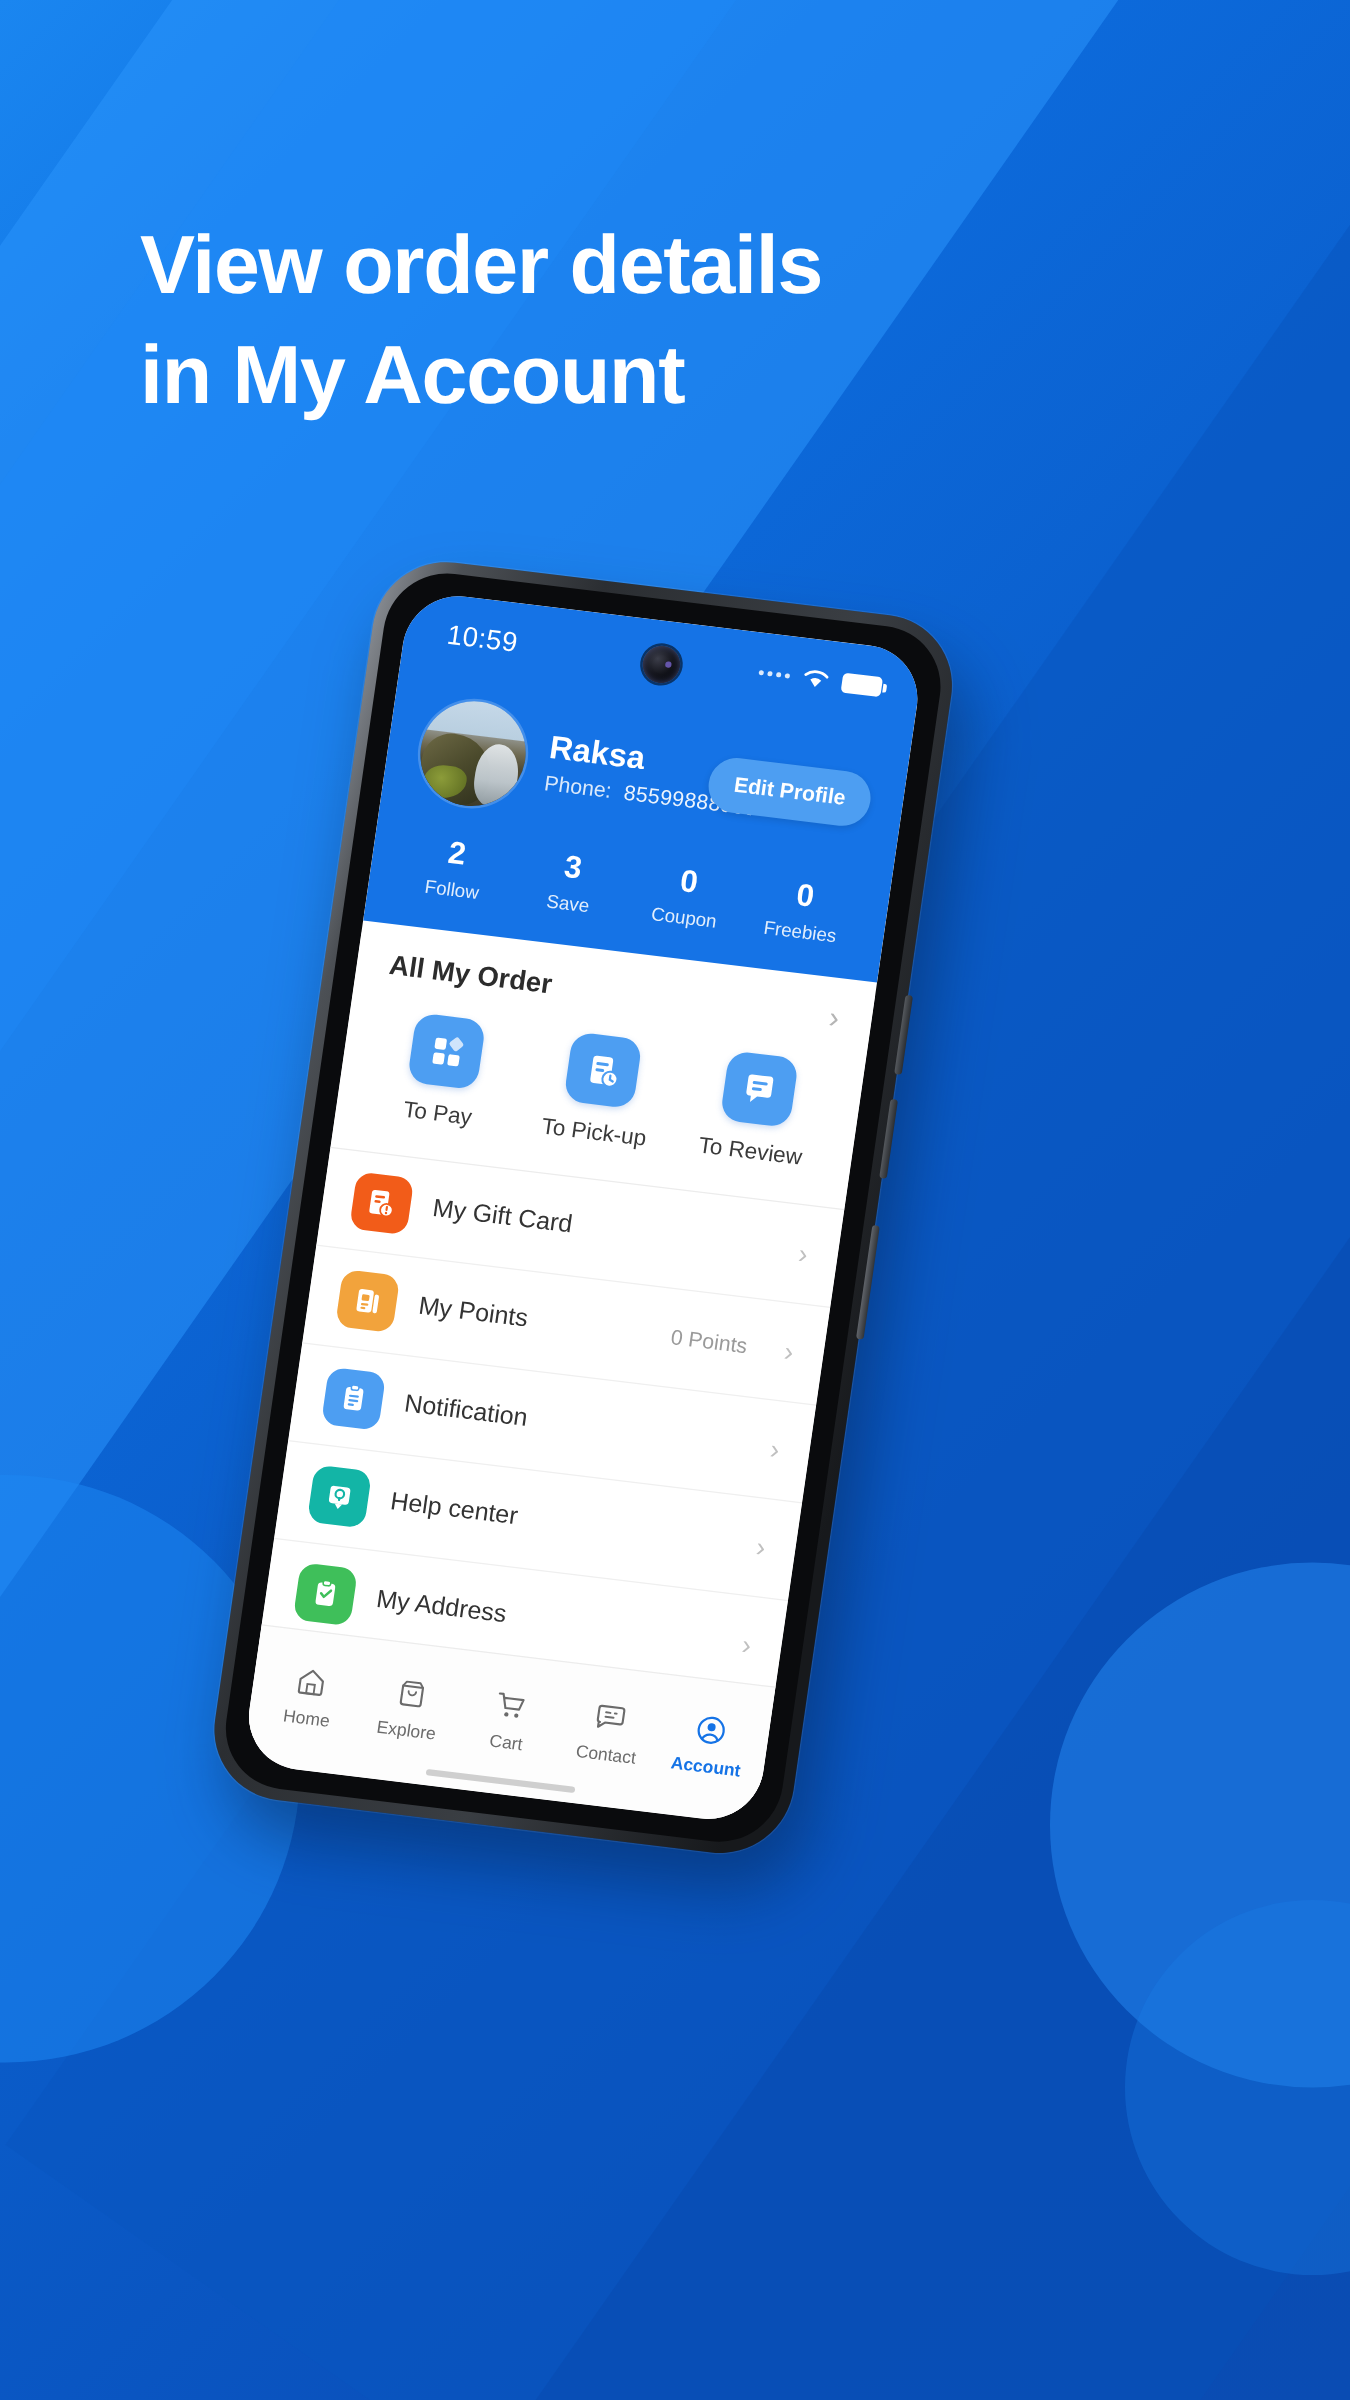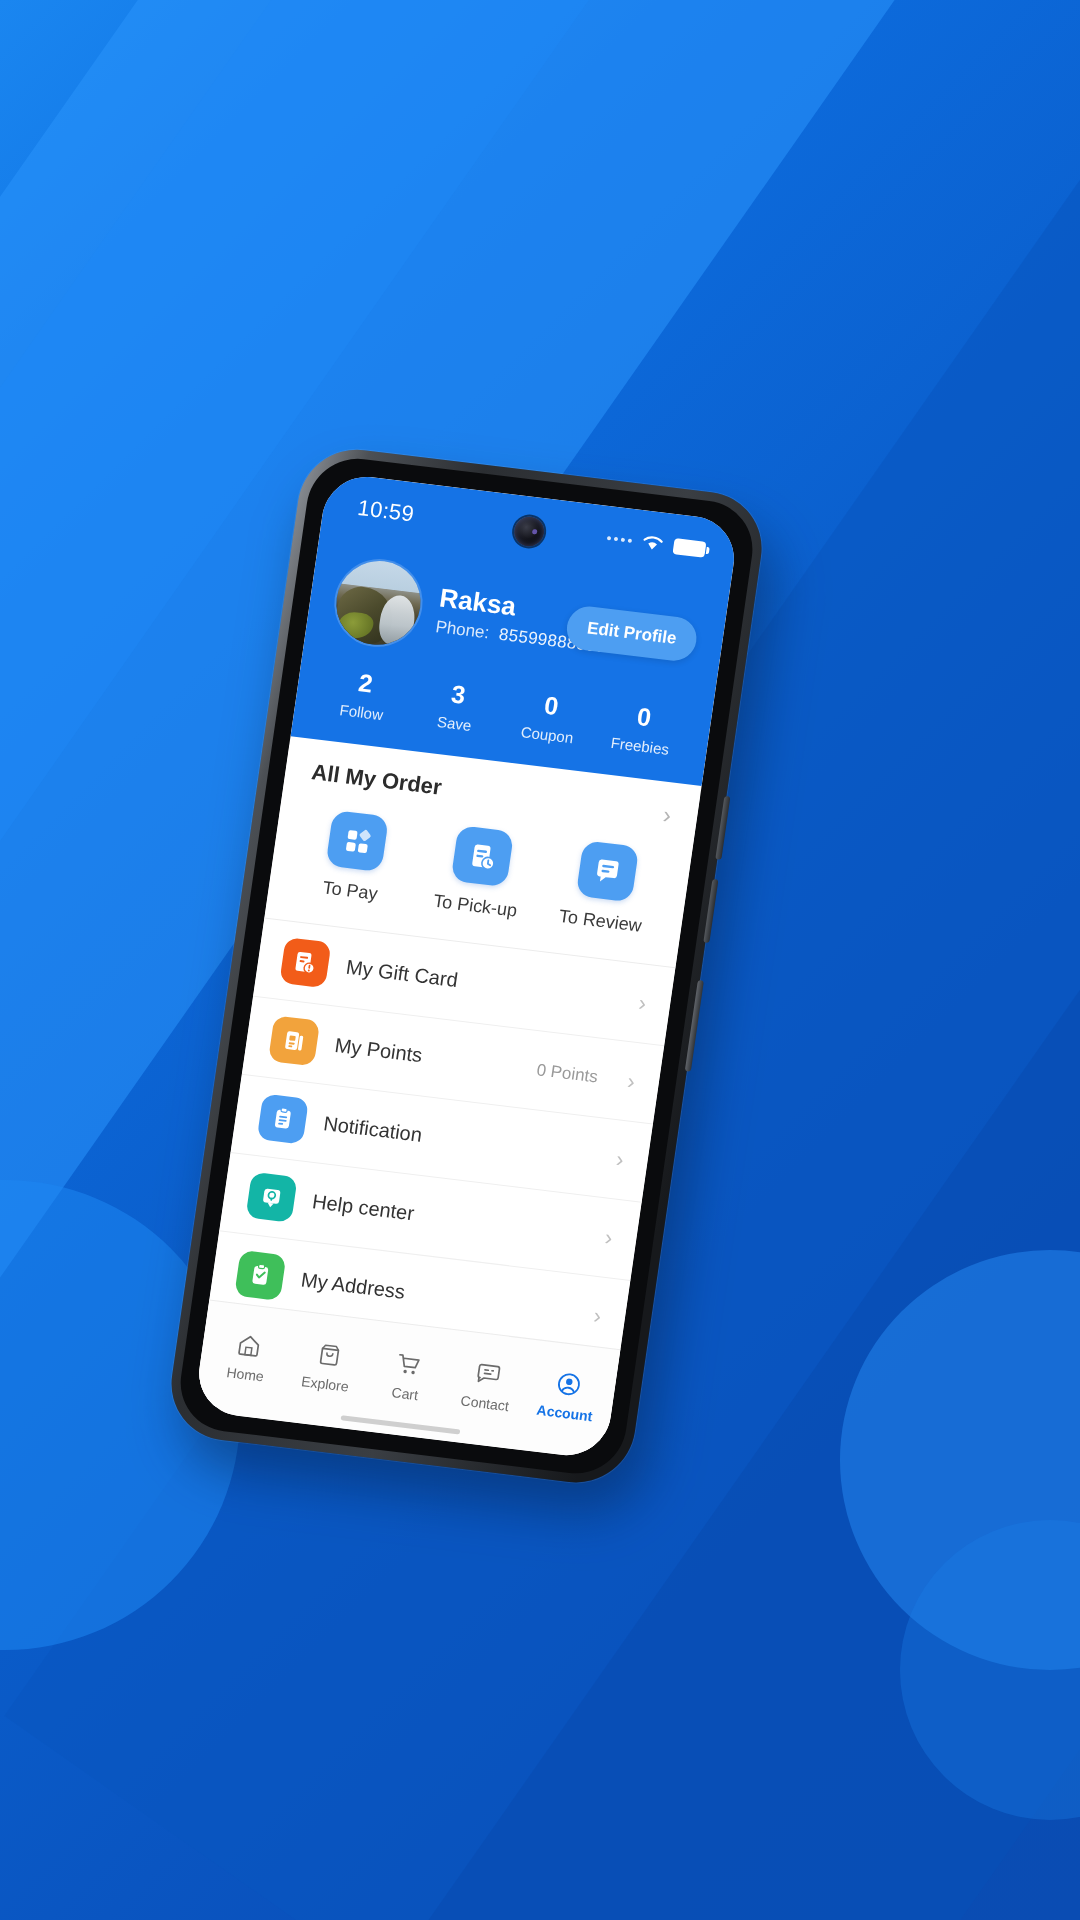--- a/index.html
+++ b/index.html
@@ -289,20 +289,22 @@
   <div class="bg-diag3"></div>
   <div class="bg-diag4"></div>
   <div class="bg-diag1"></div>
   <div class="bg-diag2"></div>
   <div class="blob-l"></div>
   <div class="blob-r"></div>
   <div class="blob-r2"></div>
 </div>
 
 <div class="headline">
+  <span>View order details</span>
+  <span>in My Account</span>
 </div>
 
 <div class="phone-wrap">
   <div class="phone-shadow"></div>
   <div class="phone-body">
     <div class="btn-vol"></div>
     <div class="btn-vol2"></div>
     <div class="btn-pwr"></div>
     <div class="phone-inner-edge">
       <div class="screen">

